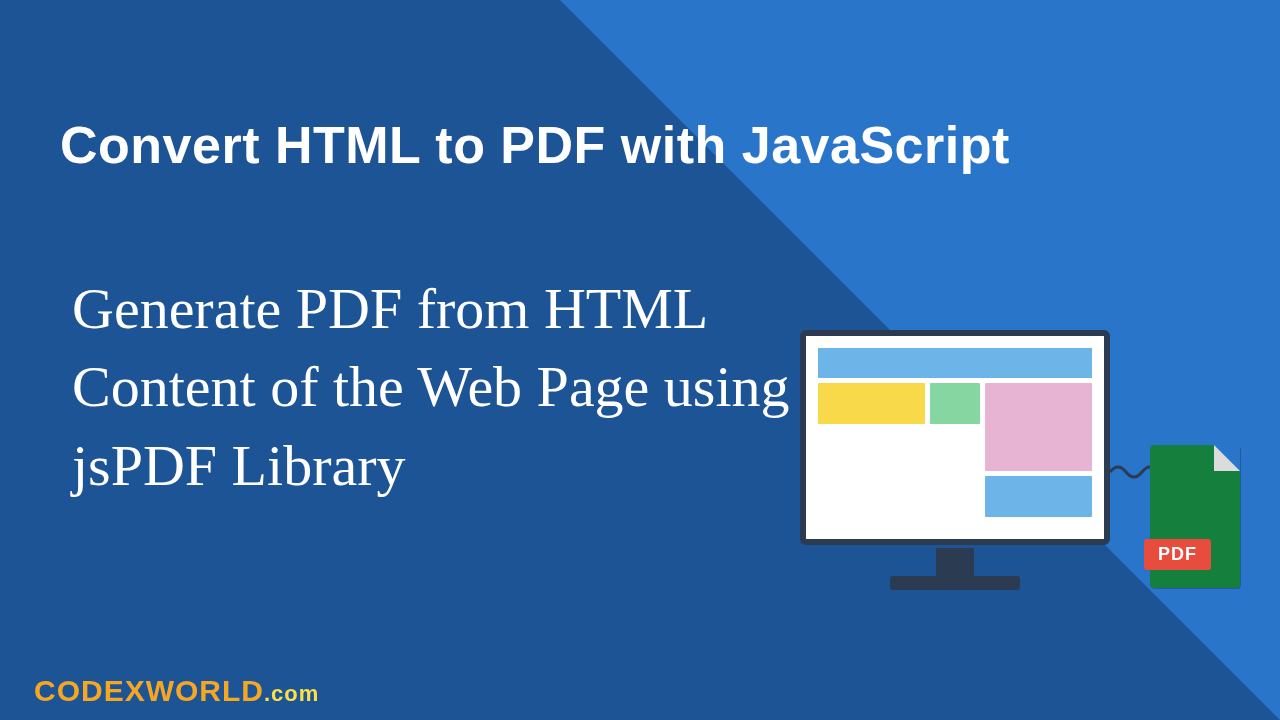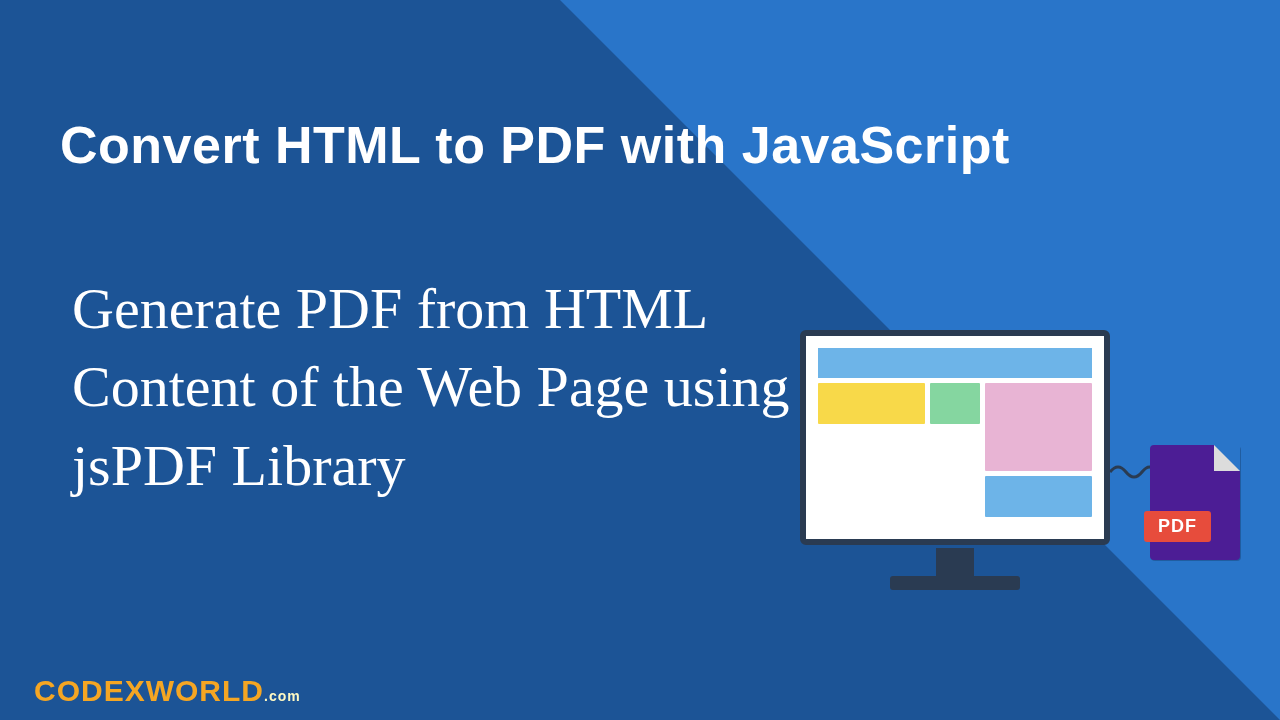--- a/index.html
+++ b/index.html
@@ -51,21 +51,21 @@
     .logo {
       position: absolute;
       bottom: 12px;
       left: 18px;
       font-family: 'Arial Black', Arial, sans-serif;
       font-weight: 900;
       font-size: 30px;
       letter-spacing: 1px;
     }
     .logo-main { color: #f5a623; margin-left: 16px; }
-    .logo-dot { color: #fef9c3; font-size: 14px; }
+    .logo-dot { color: #fde047; font-size: 22px; }
     .illustration {
       position: absolute;
       right: 40px;
       bottom: 70px;
       width: 440px;
       height: 320px;
     }
     .monitor {
       position: absolute;
       left: 0;
@@ -127,22 +127,22 @@
       top: 130px;
       left: 308px;
       width: 60px;
       height: 25px;
     }
     .pdf-file {
       position: absolute;
       right: 0;
       top: 115px;
       width: 90px;
-      height: 115px;
-      background: #4c1d95;
+      height: 143px;
+      background: #15803d;
       border-radius: 4px;
       box-shadow: 1px 1px 0 rgba(0,0,0,0.2);
     }
     .pdf-file::before {
       content: "";
       position: absolute;
       top: 0;
       right: 0;
       width: 0;
       height: 0;

